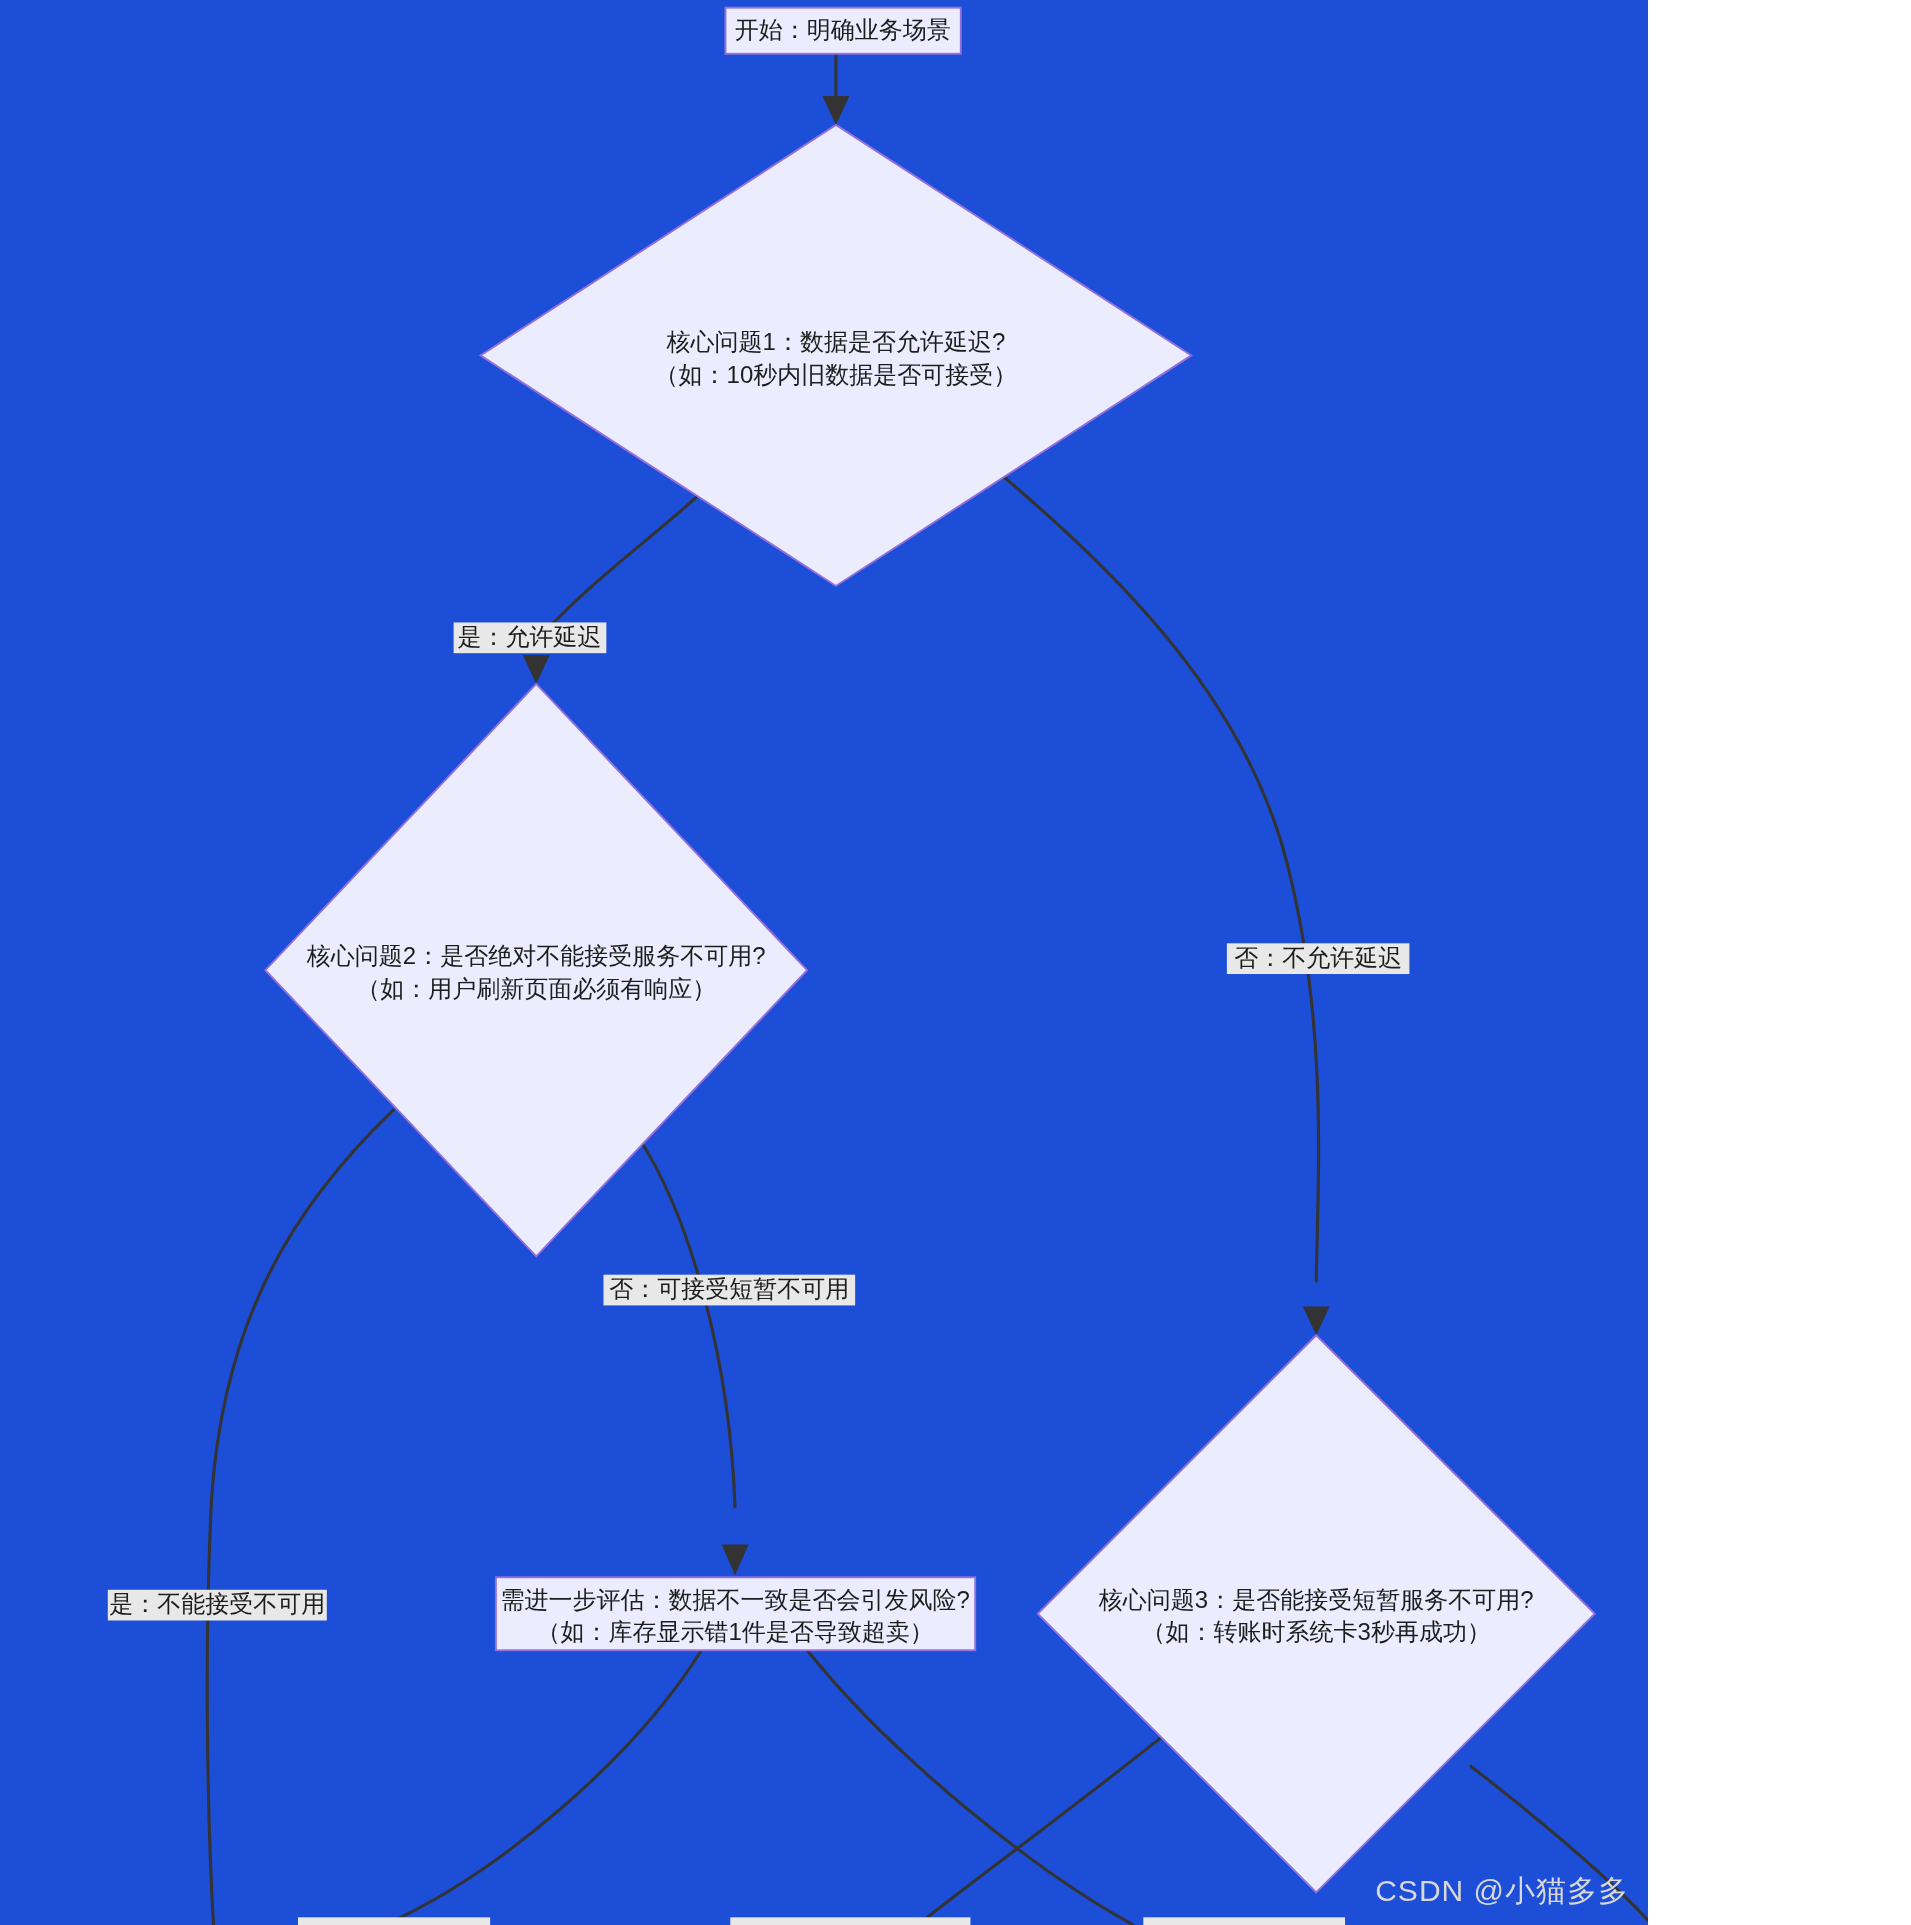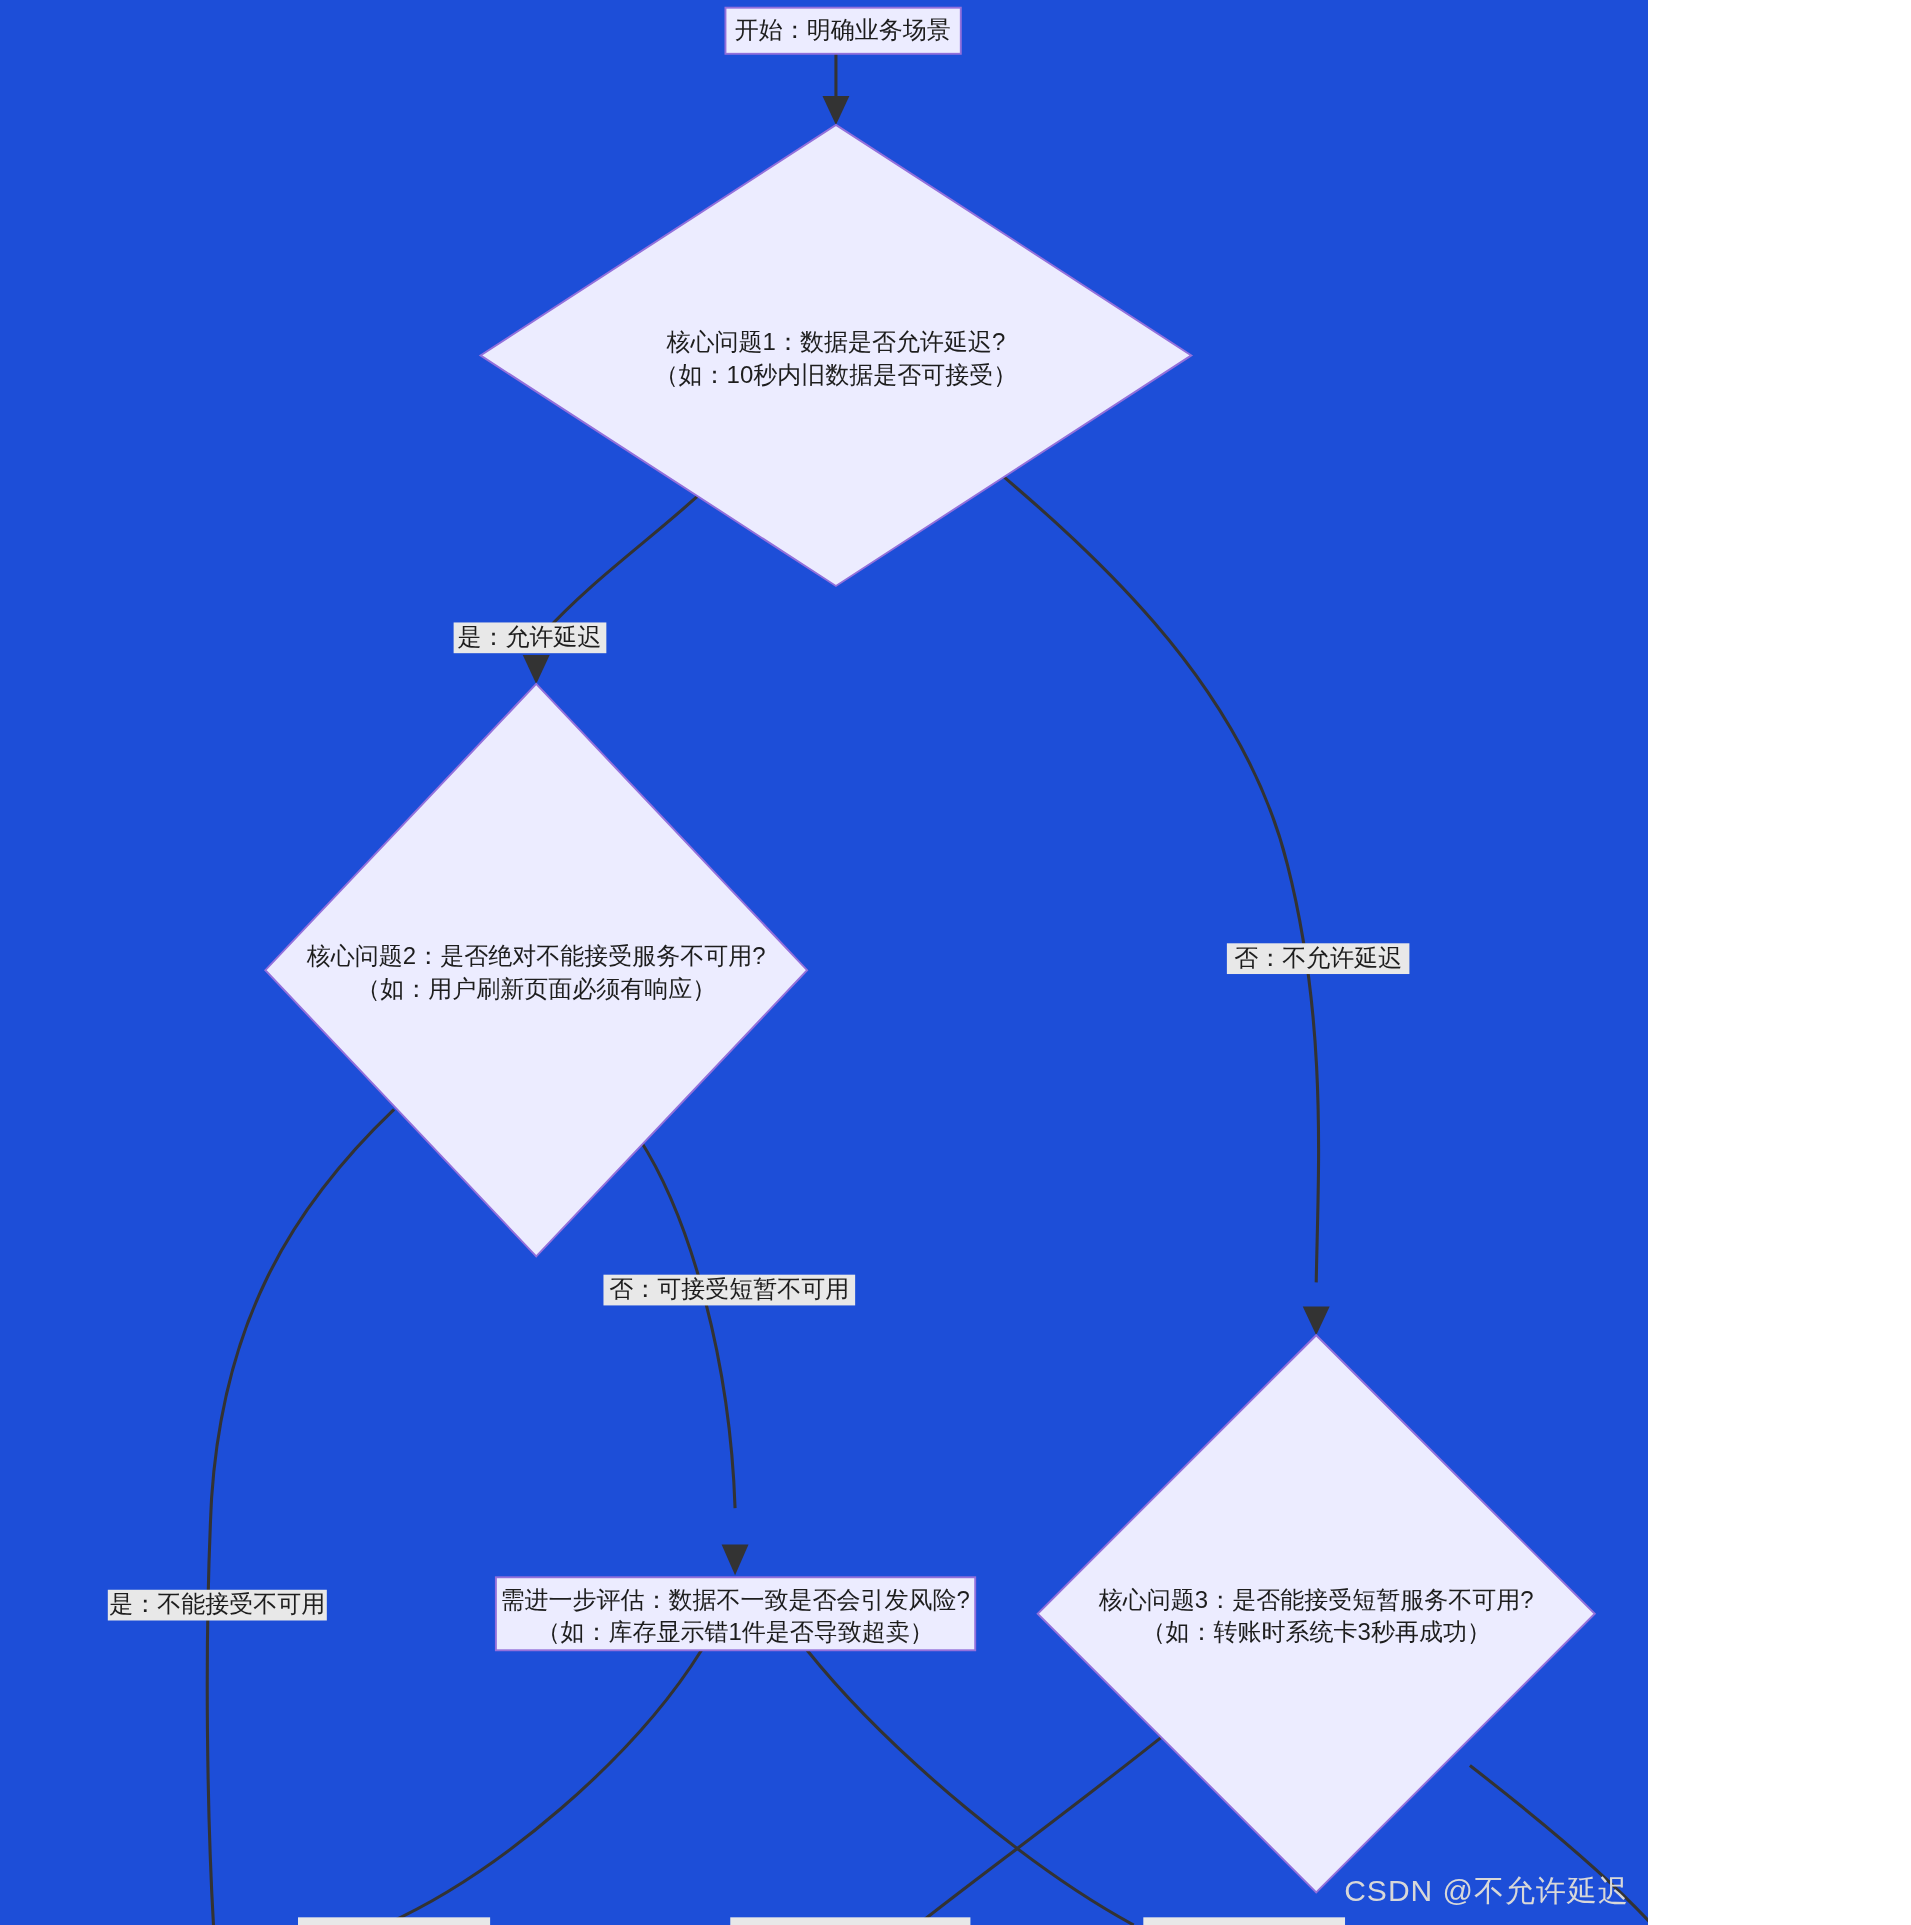--- a/index.html
+++ b/index.html
@@ -175,16 +175,16 @@
     </g>
     <g>
       <rect class="edge-label-bg" x="760" y="1996" width="250" height="32"></rect>
     </g>
     <g>
       <rect class="edge-label-bg" x="1190" y="1996" width="210" height="32"></rect>
     </g>
 
   </svg>
 
-  <div class="watermark">CSDN @不允许延迟</div>
+  <div class="watermark">CSDN @小猫多多</div>
 
 </div>
 
 
 </body></html>

